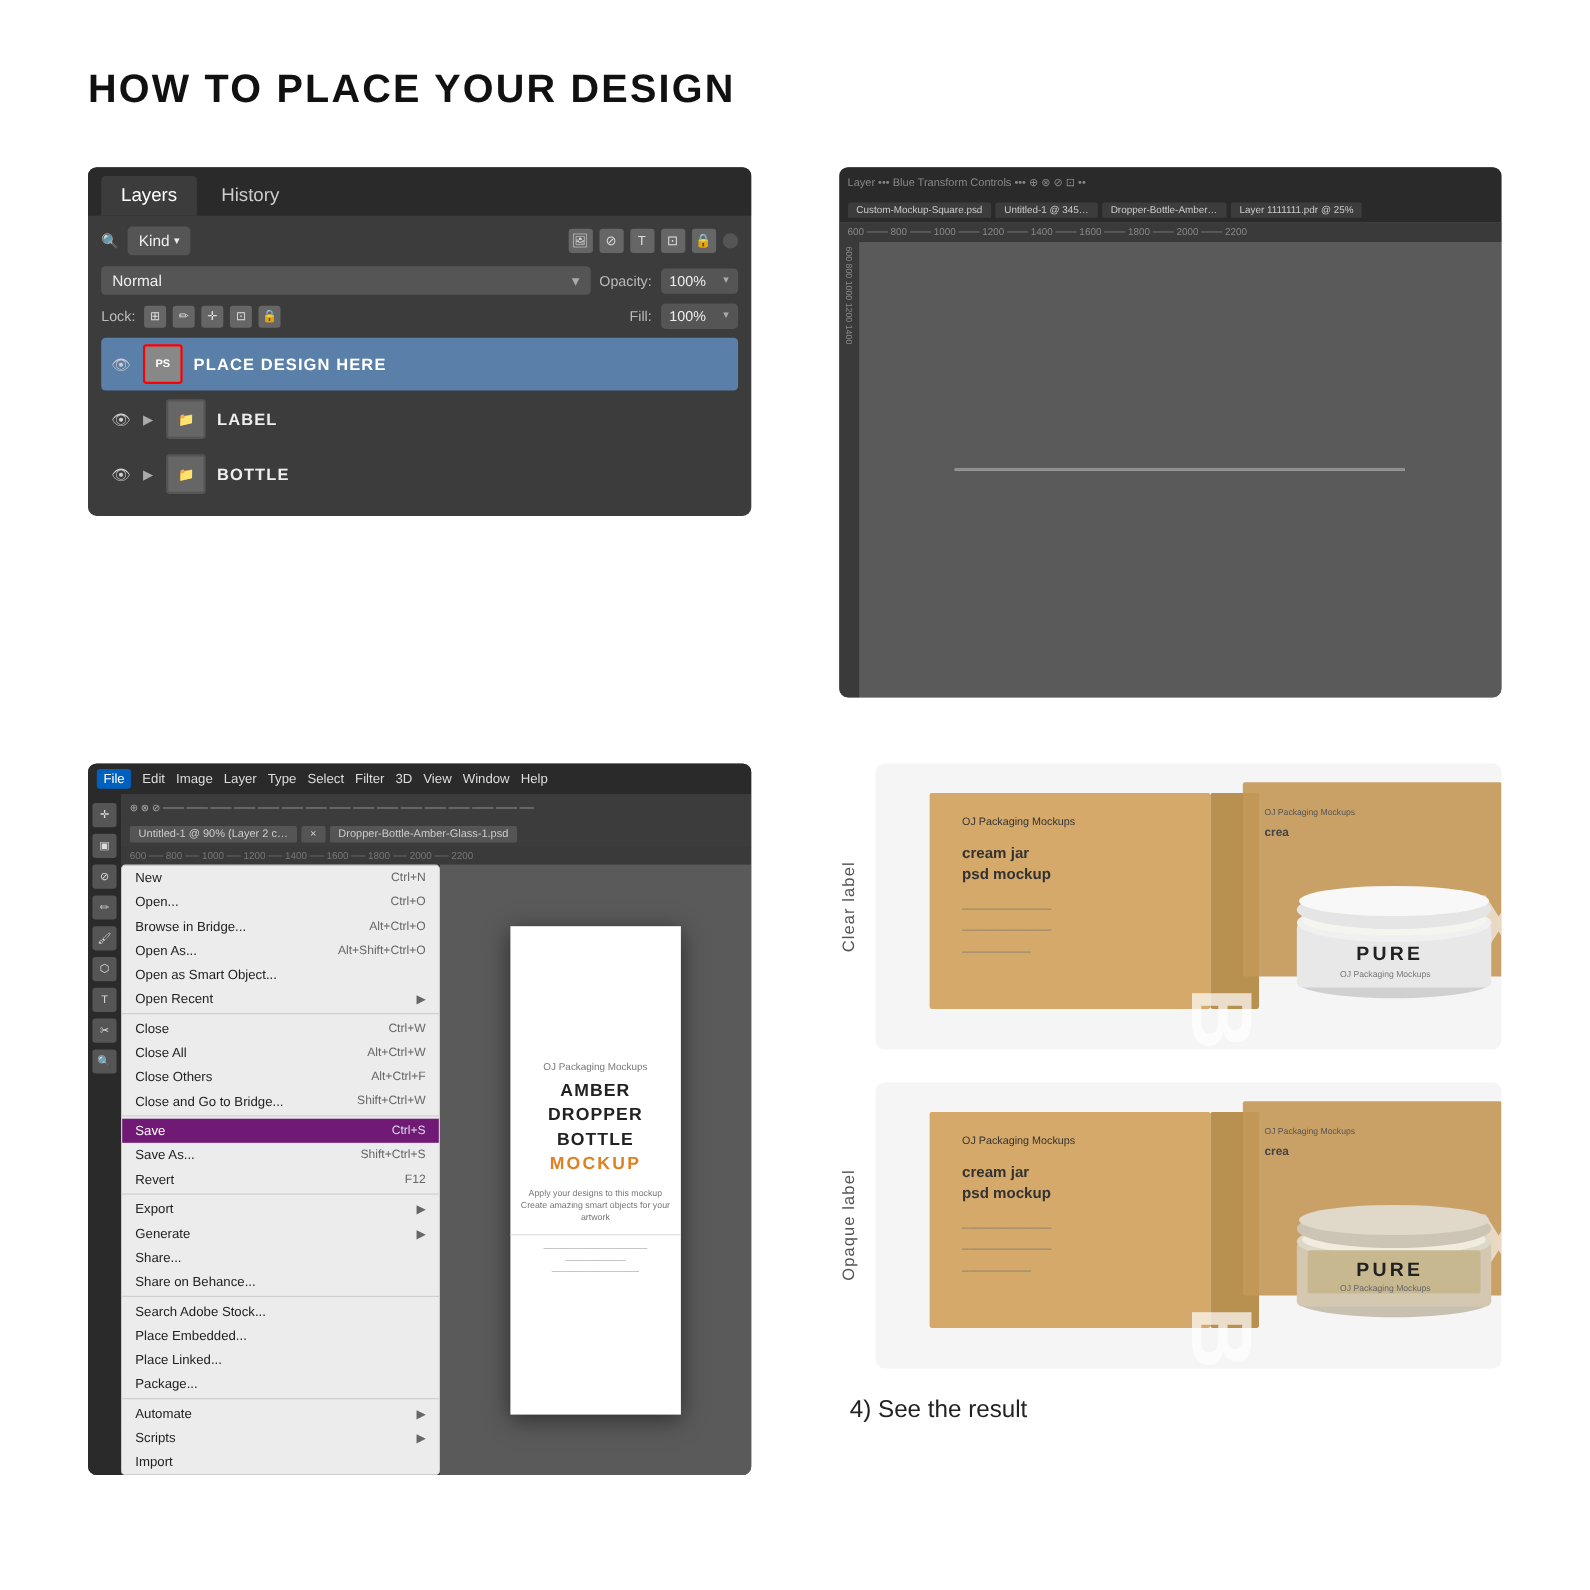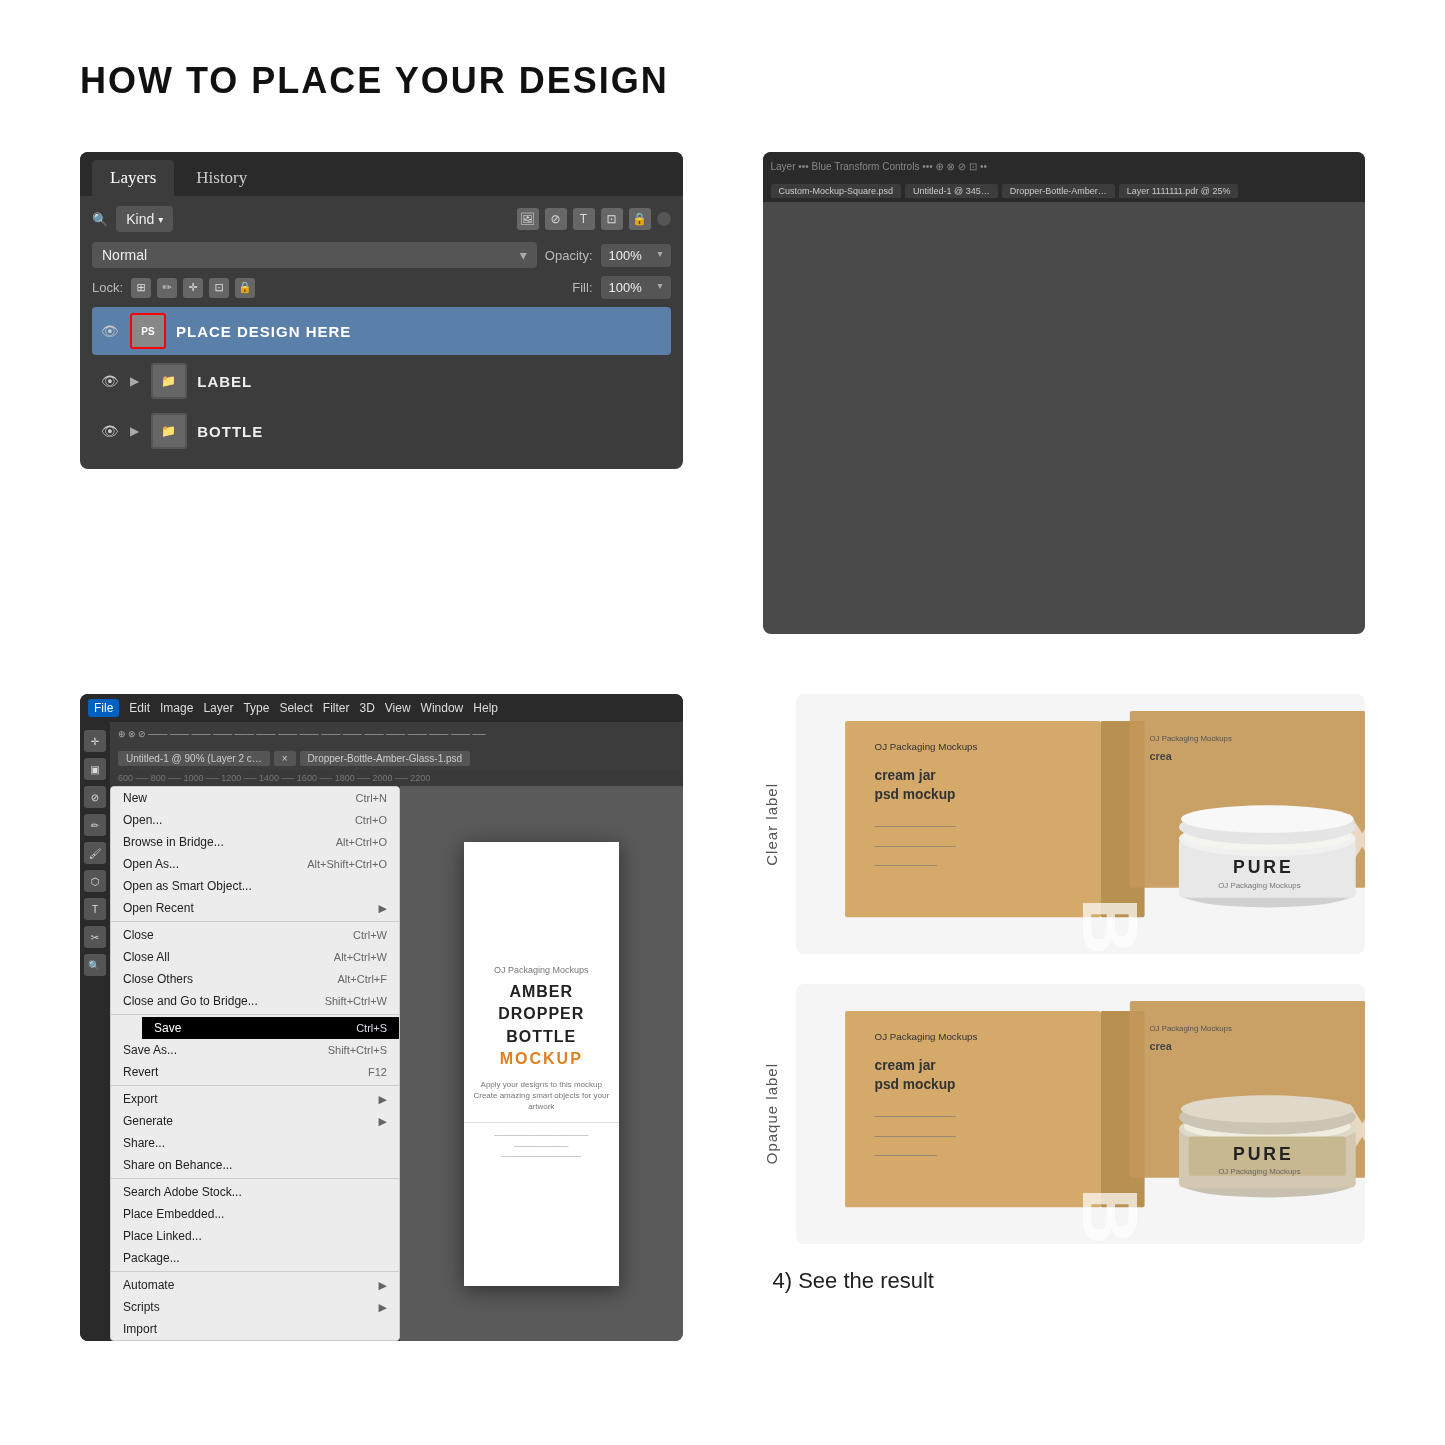--- a/index.html
+++ b/index.html
@@ -37,21 +37,20 @@
       overflow: hidden;
       width: 100%;
       font-family: Arial, sans-serif;
     }
 
     .ps-tabs {
       display: flex;
       background: #2a2a2a;
       padding: 8px 12px 0;
       gap: 4px;
-      font-family: Liberation Serif, serif;
     }
 
     .ps-tab {
       padding: 8px 18px;
       border-radius: 4px 4px 0 0;
       font-size: 17px;
       color: #ccc;
       cursor: pointer;
     }
 
@@ -362,23 +361,22 @@
       align-items: center;
       justify-content: space-between;
       padding: 4px 12px;
       font-size: 12px;
       color: #222;
       background: #ececec;
     }
 
     .ps-dropdown-item:hover,
     .ps-dropdown-item.selected {
-      background: #000000;
+      background: #701a75;
       color: #fff;
-      margin-left: 31px;
     }
 
     .ps-dropdown-item .shortcut {
       color: #666;
       font-size: 11px;
     }
 
     .ps-dropdown-item.selected .shortcut {
       color: #dde;
     }
@@ -553,20 +551,33 @@
   <div class="cell">
     <div class="ps-canvas-window">
       <div class="ps-canvas-toolbar">
         <div style="color:#888;font-size:10px;flex:1;">Layer ••• Blue Transform Controls ••• ⊕ ⊗ ⊘ ⊡ ••</div>
       </div>
       <div style="background:#2a2a2a;height:22px;display:flex;align-items:center;padding:0 8px;gap:4px;">
         <div style="background:#3c3c3c;color:#ccc;font-size:9px;padding:2px 8px;border-radius:2px 2px 0 0;">Custom-Mockup-Square.psd</div>
         <div style="background:#3c3c3c;color:#ccc;font-size:9px;padding:2px 8px;border-radius:2px 2px 0 0;">Untitled-1 @ 345…</div>
         <div style="background:#3c3c3c;color:#ccc;font-size:9px;padding:2px 8px;border-radius:2px 2px 0 0;">Dropper-Bottle-Amber…</div>
         <div style="background:#3c3c3c;color:#ccc;font-size:9px;padding:2px 8px;border-radius:2px 2px 0 0;">Layer 1111111.pdr @ 25%</div>
+      </div>
+      <div class="ps-canvas-body">
+
+        <div style="position:absolute;top:0;left:0;right:0;height:18px;background:#3a3a3a;display:flex;align-items:center;padding:0 8px;">
+          <span style="color:#888;font-size:9px;">600 ─── 800 ─── 1000 ─── 1200 ─── 1400 ─── 1600 ─── 1800 ─── 2000 ─── 2200</span>
+        </div>
+
+        <div style="position:absolute;top:18px;left:0;width:18px;bottom:0;background:#3a3a3a;display:flex;flex-direction:column;align-items:center;padding-top:4px;gap:20px;">
+          <span style="color:#888;font-size:8px;writing-mode:vertical-lr;">600 800 1000 1200 1400</span>
+        </div>
+        <div style="margin-top:18px;margin-left:18px;flex:1;display:flex;align-items:center;justify-content:center;">
+          <div class="ps-canvas-checker"></div>
+        </div>
       </div>
     </div>
   </div>
 
   <div class="cell">
     <div class="ps-file-window">
 
       <div class="ps-file-menubar">
         <span class="ps-file-menu-item active">File</span>
         <span class="ps-file-menu-item">Edit</span>

